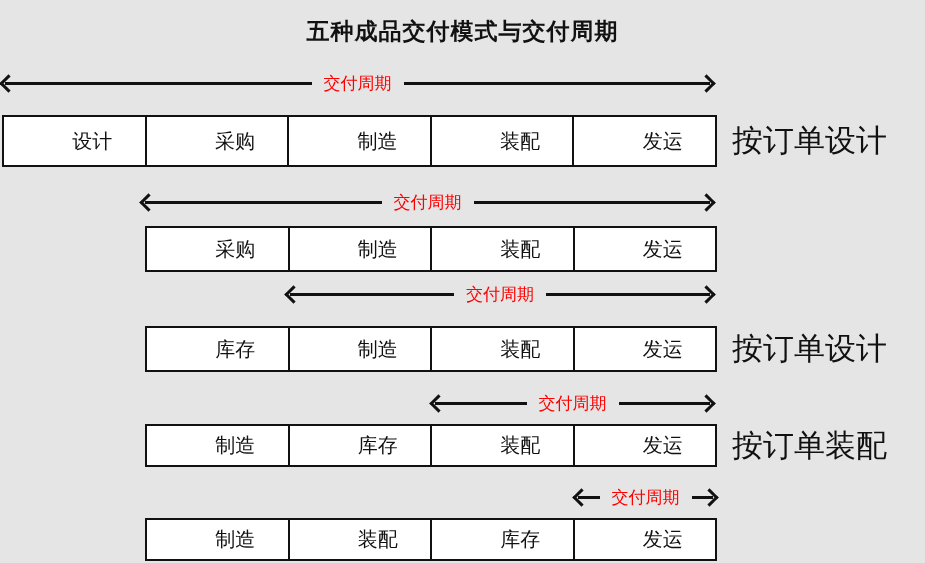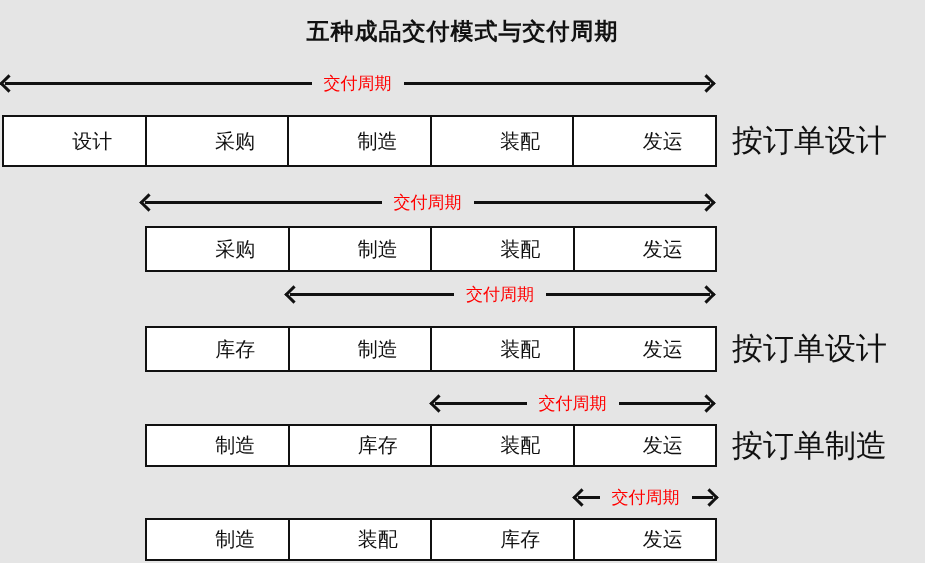--- a/index.html
+++ b/index.html
@@ -133,21 +133,21 @@
     <span class="shaft"></span>
     <span class="chev right"></span>
   </div>
   <div class="brow" id="row-4">
     <div class="boxes">
       <div class="cell">制造</div>
       <div class="cell">库存</div>
       <div class="cell">装配</div>
       <div class="cell">发运</div>
     </div>
-    <div class="mode">按订单制造</div>
+    <div class="mode">按订单装配</div>
   </div>
 
   <div class="arrow" id="arrow-5">
     <span class="chev left"></span>
     <span class="shaft"></span>
     <span class="cycle">交付周期</span>
     <span class="shaft"></span>
     <span class="chev right"></span>
   </div>
   <div class="brow" id="row-5">

